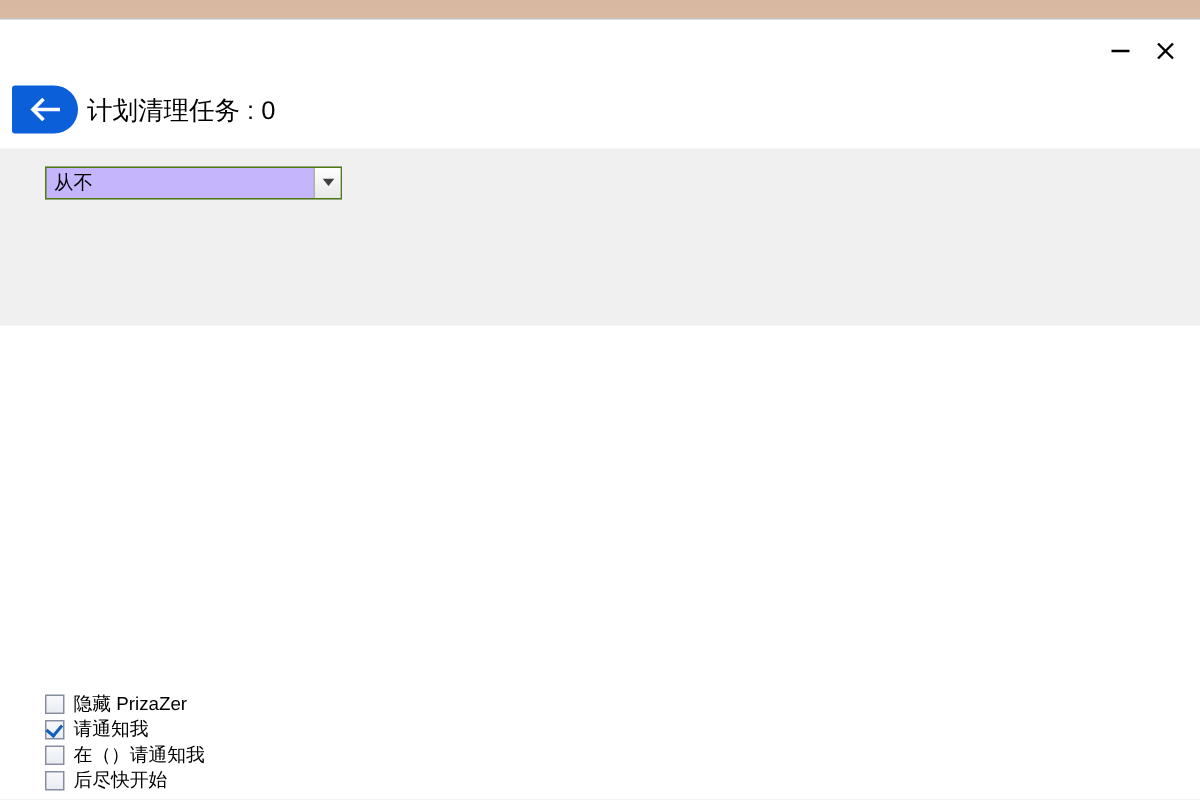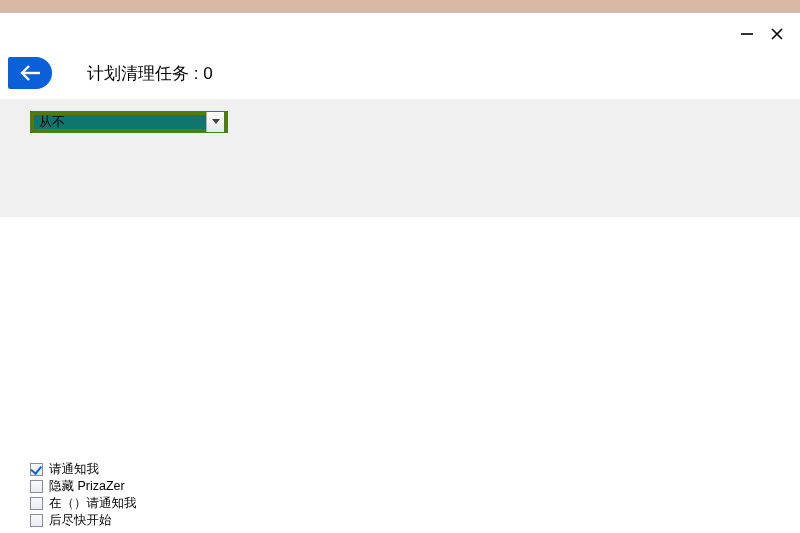--- a/index.html
+++ b/index.html
@@ -38,21 +38,20 @@
       justify-content: center;
       cursor: pointer;
     }
     .titlebar-btn svg { display: block; }
 
     .header-row {
       display: flex;
       align-items: center;
       height: 36px;
       padding-left: 8px;
-      gap: 29px;
     }
     .back-pill {
       width: 44px;
       height: 32px;
       background: #0b5fd8;
       border-top-right-radius: 16px;
       border-bottom-right-radius: 16px;
       border-top-left-radius: 2px;
       border-bottom-left-radius: 2px;
       display: flex;
@@ -69,22 +68,22 @@
 
     .gray-panel {
       margin-top: 8px;
       background: #f0f0f0;
       height: 118px;
       padding: 12px 0 0 30px;
     }
     .combo {
       width: 198px;
       height: 22px;
-      background: #0f766e;
-      border: 4px solid #4d7c0f;
+      background: #c4b5fd;
+      border: 1px solid #4d7c0f;
       display: flex;
       align-items: center;
       justify-content: space-between;
       font-size: 13px;
       padding-left: 5px;
       cursor: pointer;
       position: relative;
     }
     .combo-arrow {
       width: 18px;
@@ -165,26 +164,26 @@
         <span class="combo-arrow">
           <svg width="8" height="6" viewBox="0 0 8 6">
               <polygon points="0,0 8,0 4,5" fill="#404040"></polygon>
             </svg>
         </span>
       </div>
     </div>
 
     <div class="options-block">
       <div class="opt-row">
+        <span class="cb"></span>
+        <span>隐藏 PrizaZer</span>
+      </div>
+      <div class="opt-row">
         <span class="cb checked"></span>
         <span>请通知我</span>
-      </div>
-      <div class="opt-row">
-        <span class="cb"></span>
-        <span>隐藏 PrizaZer</span>
       </div>
       <div class="opt-row">
         <span class="cb"></span>
         <span>在（）请通知我</span>
       </div>
       <div class="opt-row">
         <span class="cb"></span>
         <span>后尽快开始</span>
       </div>
     </div>

